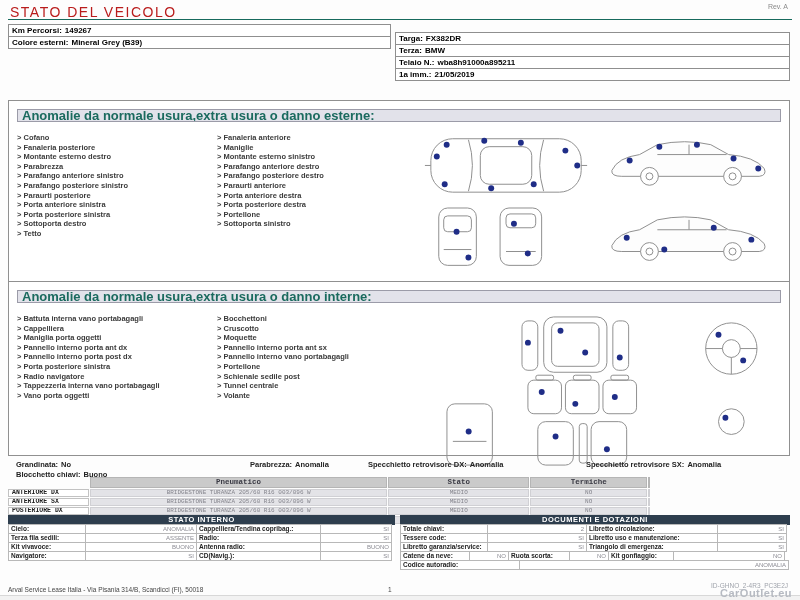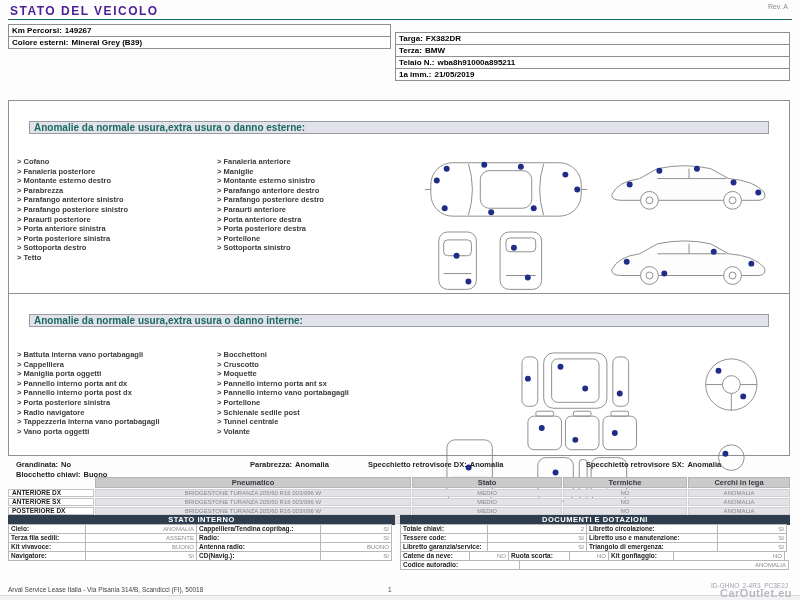--- a/index.html
+++ b/index.html
@@ -1,51 +1,51 @@
 <!DOCTYPE html>
 <html><head>
 <meta charset="utf-8">
 <style>
   * { margin:0; padding:0; box-sizing:border-box; }
   html,body { width:800px; height:600px; }
   body { background:#f2f2f2; font-family:"Liberation Sans", sans-serif; position:relative; overflow:hidden; }
   .page { position:absolute; left:0; top:0; width:800px; height:596px; background:#fdfdfd; border-bottom:1px solid #d8d8d8; }
 
   
-  .title { position:absolute; left:10px; top:4px; font-size:12px; font-weight:bold; color:#4c1d95; letter-spacing:1.5px; }
+  .title { position:absolute; left:10px; top:4px; font-size:14px; font-weight:normal; color:#b91c1c; letter-spacing:1.5px; }
   .rev { position:absolute; right:12px; top:3px; font-size:7px; color:#8a8a8a; }
   .title-rule { position:absolute; left:8px; right:8px; top:19px; border-top:1px solid #176a5d; }
 
   
   .info-left { position:absolute; left:8px; top:24px; width:383px; }
   .info-right { position:absolute; left:395px; top:24px; width:395px;margin-top:8px; }
   .irow { border:1px solid #8f8f8f; margin-top:-1px; height:13px; line-height:11px; padding:0 3px; font-size:8px; font-weight:bold; color:#000; white-space:nowrap; overflow:hidden; background:#fff; }
   .irow:first-child { margin-top:0; }
   .irow.tall { height:22px; white-space:normal; line-height:10px; }
   .ilabel { margin-right:3px; }
 
   
   .main-box { position:absolute; left:8px; top:100px; width:782px; height:356px; border:1px solid #909090; background:#fff; }
   .sec1 { position:relative; height:172px; }
   .sec2 { position:relative; height:182px; border-top:1px solid #909090; }
-  .sec-header { margin:20px; height:13px; background:#e2e2ea; border:1px solid #9b9ba8; color:#1a6a5e; font-weight:bold; font-size:10px; line-height:11px; padding:0 4px; overflow:hidden; white-space:nowrap; }
+  .sec-header { margin:8px; height:13px; background:#e2e2ea; border:1px solid #9b9ba8; color:#1a6a5e; font-weight:bold; font-size:13px; line-height:11px; padding:0 4px; overflow:hidden; white-space:nowrap; }
   .sec-body { position:relative; height:calc(100% - 17px); }
   .cols { position:absolute; left:8px; top:3px; display:flex; }
   .col { width:150px; margin-right:50px; }
   .anitem { font-size:7.5px; font-weight:bold; color:#3b3b3b; line-height:9.6px; padding-left:8px; text-indent:-8px; }
   .diag { position:absolute; right:6px; top:2px; }
   .dot { fill:#1f2d87; stroke:none; }
 
   
   .sum { position:absolute; left:0; width:800px; height:10px; font-size:7.5px; font-weight:bold; color:#222;margin-left:8px; }
   .sum .pair { position:absolute; white-space:nowrap; }
   .sum .sval { margin-left:3px; }
 
   
-  .tires { position:absolute; left:8px; top:477px; width:782px; }
+  .tires { position:absolute; left:8px; top:477px; width:642px;font-family:Liberation Mono, monospace; }
   .trow { display:flex; gap:1px; margin-bottom:1px; }
   .tc { border:1px solid #c2c2c2; overflow:hidden; white-space:nowrap; }
   .thead .tc { height:11px; line-height:9px; background:#cacaca; font-size:7.5px; font-weight:bold; color:#3a3a44; text-align:center; border-color:#b5b5b5; }
   .thead .pos { background:transparent; border-color:transparent; }
   .pos { width:86px; }
   .pneu { width:316px; }
   .stato { width:150px; }
   .term { width:124px; }
   .cerchi { flex:1; }
   .trow.data .pos { height:8px; line-height:6px; font-size:6.5px; font-weight:bold; color:#222; padding-left:3px; background:#fff; }

